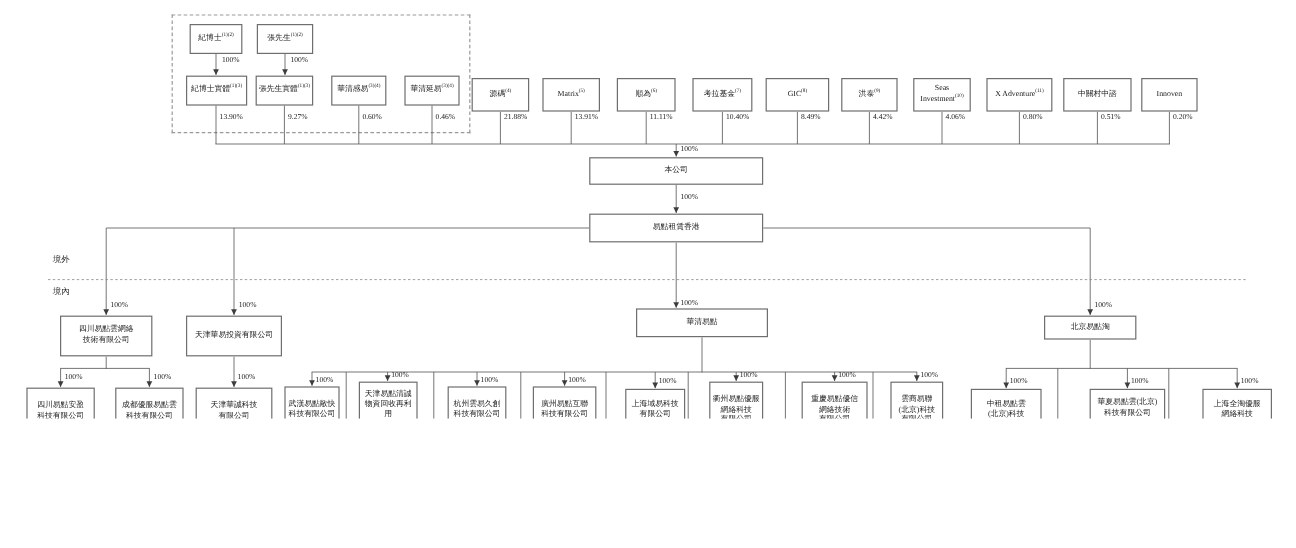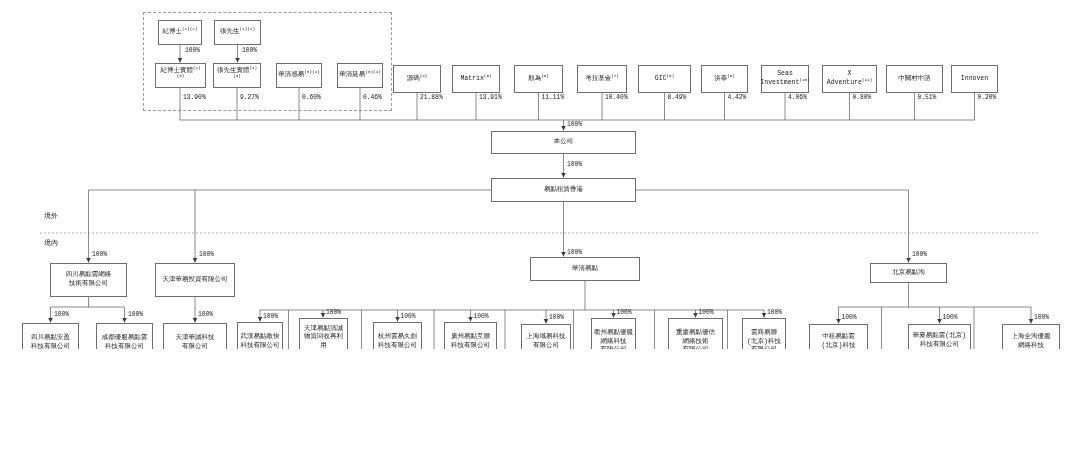--- a/index.html
+++ b/index.html
@@ -1,17 +1,17 @@
 <!DOCTYPE html>
 <html><head>
 <meta charset="utf-8">
 <style>
   html,body{margin:0;padding:0;background:#ffffff;}
   #chart{position:relative;width:1080px;height:349px;background:#fff;
-         font-family:Liberation Mono, monospace;color:#1a1a1a;overflow:hidden;}
+         font-family:Liberation Serif, serif;color:#1a1a1a;overflow:hidden;}
   svg.wires{position:absolute;left:0;top:0;z-index:1;}
   .gbox{position:absolute;z-index:0;border:1px dashed #9a9a9a;}
   .node{position:absolute;z-index:2;background:#fff;border:1px solid #6e6e6e;
         display:flex;align-items:center;justify-content:center;text-align:center;
         font-size:6.5px;line-height:1.32;box-sizing:border-box;padding:1px;}
   .t{white-space:pre-line;}
   sup{font-size:4.3px;line-height:0;vertical-align:super;}
   .lbl{position:absolute;z-index:3;font-size:6.3px;white-space:nowrap;color:#1a1a1a;}
   .region{position:absolute;z-index:3;font-size:7px;color:#1a1a1a;}
 </style>

